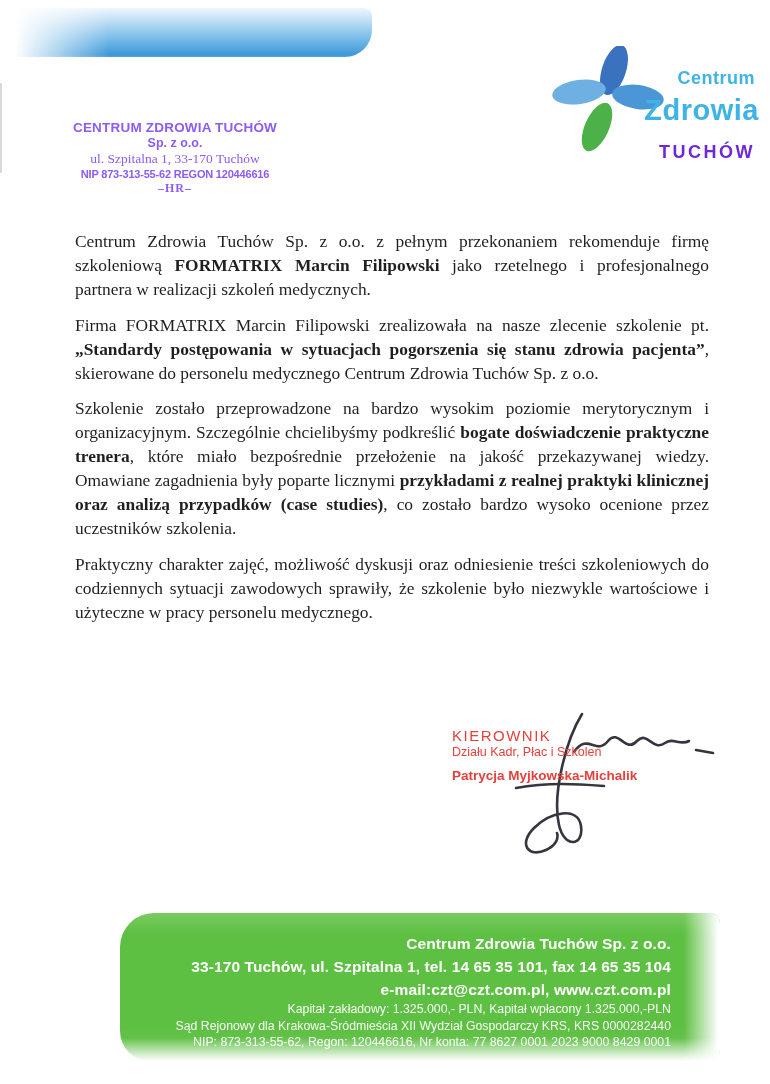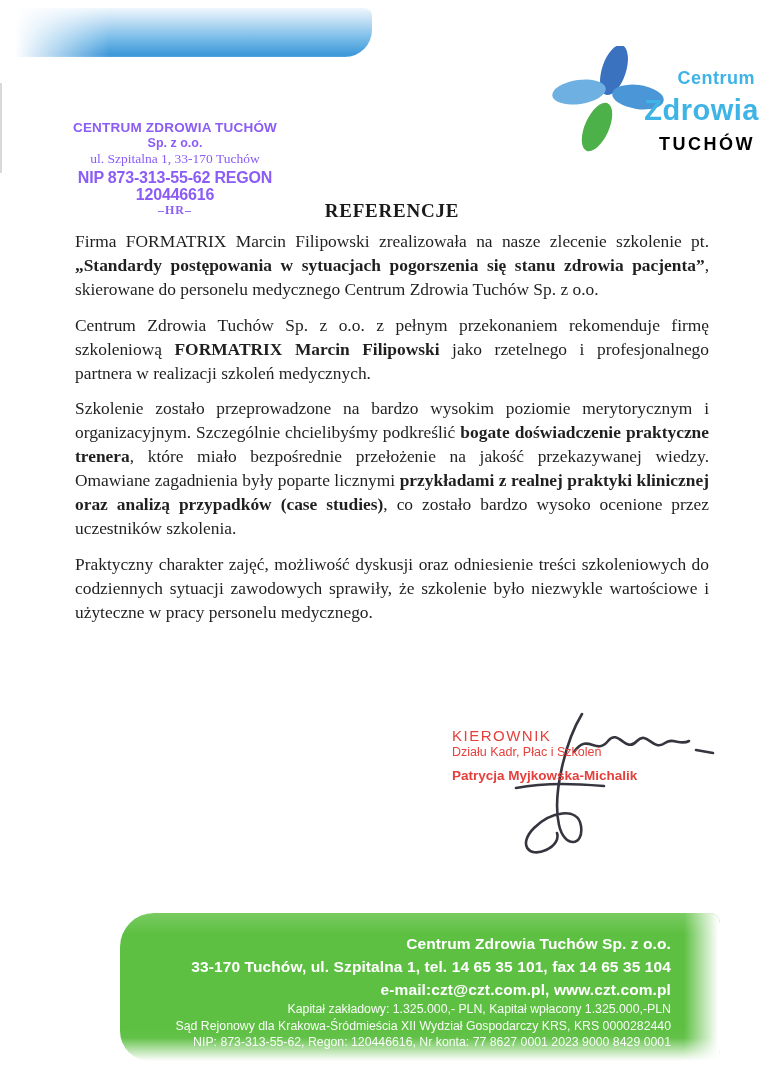--- a/index.html
+++ b/index.html
@@ -26,39 +26,39 @@
     position:absolute;left:0;top:83px;width:2px;height:90px;background:#c9c9c9;opacity:.7;
   }
   
   .stamp-top{
     position:absolute;left:70px;top:121px;width:210px;
     text-align:center;color:#8b5cf6;line-height:1.08;
   }
   .stamp-top .s1{font-family:"Liberation Sans",sans-serif;font-weight:bold;font-size:13.5px;letter-spacing:.2px;}
   .stamp-top .s2{font-family:"Liberation Sans",sans-serif;font-weight:bold;font-size:12.5px;margin-top:1px;}
   .stamp-top .s3{font-family:"Liberation Serif",serif;font-size:13.5px;margin-top:2px;}
-  .stamp-top .s4{font-family:"Liberation Sans",sans-serif;font-weight:bold;font-size:16px;margin-top:2px;letter-spacing:-.2px;}
+  .stamp-top .s4{font-family:"Liberation Sans",sans-serif;font-weight:bold;font-size:11px;margin-top:2px;letter-spacing:-.2px;}
   .stamp-top .s5{font-family:"Liberation Serif",serif;font-weight:bold;font-size:12px;margin-top:1px;letter-spacing:1px;}
   
   .logo{position:absolute;left:540px;top:44px;width:225px;height:125px;}
   .logo-flower{position:absolute;left:8px;top:2px;}
   .logo-centrum{
     position:absolute;right:10px;top:24px;
     font-family:"Liberation Sans",sans-serif;font-weight:bold;
     font-size:18px;color:#3eb3e6;letter-spacing:.5px;
   }
   .logo-zdrowia{
     position:absolute;right:6px;top:50px;
     font-family:"Liberation Sans",sans-serif;font-weight:bold;
     font-size:29px;color:#3eb3e6;letter-spacing:.5px;
   }
   .logo-tuchow{
-    position:absolute;right:10px;top:90px;
+    position:absolute;right:10px;top:98px;
     font-family:"Liberation Sans",sans-serif;font-weight:bold;
-    font-size:18px;color:#000000;letter-spacing:2.5px;
+    font-size:18px;color:#6d28d9;letter-spacing:2.5px;
   }
   
   .doc-title{
     position:absolute;left:75px;top:200px;width:634px;
     text-align:center;font-weight:bold;font-size:19px;letter-spacing:.8px;
     color:#1a1a1a;
   }
   .body-text{
     position:absolute;left:75px;top:230px;width:634px;
     font-size:17.4px;line-height:23.9px;text-align:justify;color:#1f1f1f;
@@ -120,25 +120,24 @@
       <ellipse cx="66" cy="24" rx="12" ry="26" transform="rotate(18 66 24)" fill="#3a72c0"></ellipse>
       <ellipse cx="31" cy="46" rx="27" ry="12" transform="rotate(-8 31 46)" fill="#6fb0e2"></ellipse>
       <ellipse cx="90" cy="51" rx="26" ry="12" transform="rotate(8 90 51)" fill="#4a96d6"></ellipse>
       <ellipse cx="49" cy="81" rx="12" ry="26" transform="rotate(24 49 81)" fill="#4cb148"></ellipse>
     </svg>
     <div class="logo-centrum">Centrum</div>
     <div class="logo-zdrowia">Zdrowia</div>
     <div class="logo-tuchow">TUCHÓW</div>
   </div>
 
-  <div class="doc-title">REFERENCJE</div>
 
   <div class="body-text">
+    <p><span>Centrum Zdrowia Tuchów Sp. z o.o. z pełnym przekonaniem rekomenduje firmę szkoleniową </span><b>FORMATRIX Marcin Filipowski</b><span> jako rzetelnego i profesjonalnego partnera w realizacji szkoleń medycznych.</span></p>
     <p><span>Firma FORMATRIX Marcin Filipowski zrealizowała na nasze zlecenie szkolenie pt. </span><b>„Standardy postępowania w sytuacjach pogorszenia się stanu zdrowia pacjenta”</b><span>, skierowane do personelu medycznego Centrum Zdrowia Tuchów Sp. z o.o.</span></p>
-    <p><span>Centrum Zdrowia Tuchów Sp. z o.o. z pełnym przekonaniem rekomenduje firmę szkoleniową </span><b>FORMATRIX Marcin Filipowski</b><span> jako rzetelnego i profesjonalnego partnera w realizacji szkoleń medycznych.</span></p>
     <p><span>Szkolenie zostało przeprowadzone na bardzo wysokim poziomie merytorycznym i organizacyjnym. Szczególnie chcielibyśmy podkreślić </span><b>bogate doświadczenie praktyczne trenera</b><span>, które miało bezpośrednie przełożenie na jakość przekazywanej wiedzy. Omawiane zagadnienia były poparte licznymi </span><b>przykładami z realnej praktyki klinicznej oraz analizą przypadków (case studies)</b><span>, co zostało bardzo wysoko ocenione przez uczestników szkolenia.</span></p>
     <p><span>Praktyczny charakter zajęć, możliwość dyskusji oraz odniesienie treści szkoleniowych do codziennych sytuacji zawodowych sprawiły, że szkolenie było niezwykle wartościowe i użyteczne w pracy personelu medycznego.</span></p>
   </div>
 
   <svg class="sig-scribble" width="240" height="160" viewBox="0 0 240 160">
     <g fill="none" stroke="#35353f" stroke-width="2.6" stroke-linecap="round">
       <path d="M 96,16 C 80,42 66,96 73,127 C 78,150 98,149 95,128 C 92,108 64,114 48,130 C 32,146 42,160 60,152 C 69,148 73,141 71,135"></path>
       <path d="M 88,54 C 102,34 110,58 122,43 C 133,30 139,56 151,43 C 161,32 167,54 179,45 C 187,39 194,48 203,43"></path>
       <path d="M 210,52 l 17,3"></path>
       <path d="M 30,90 C 62,84 92,86 118,88"></path>

